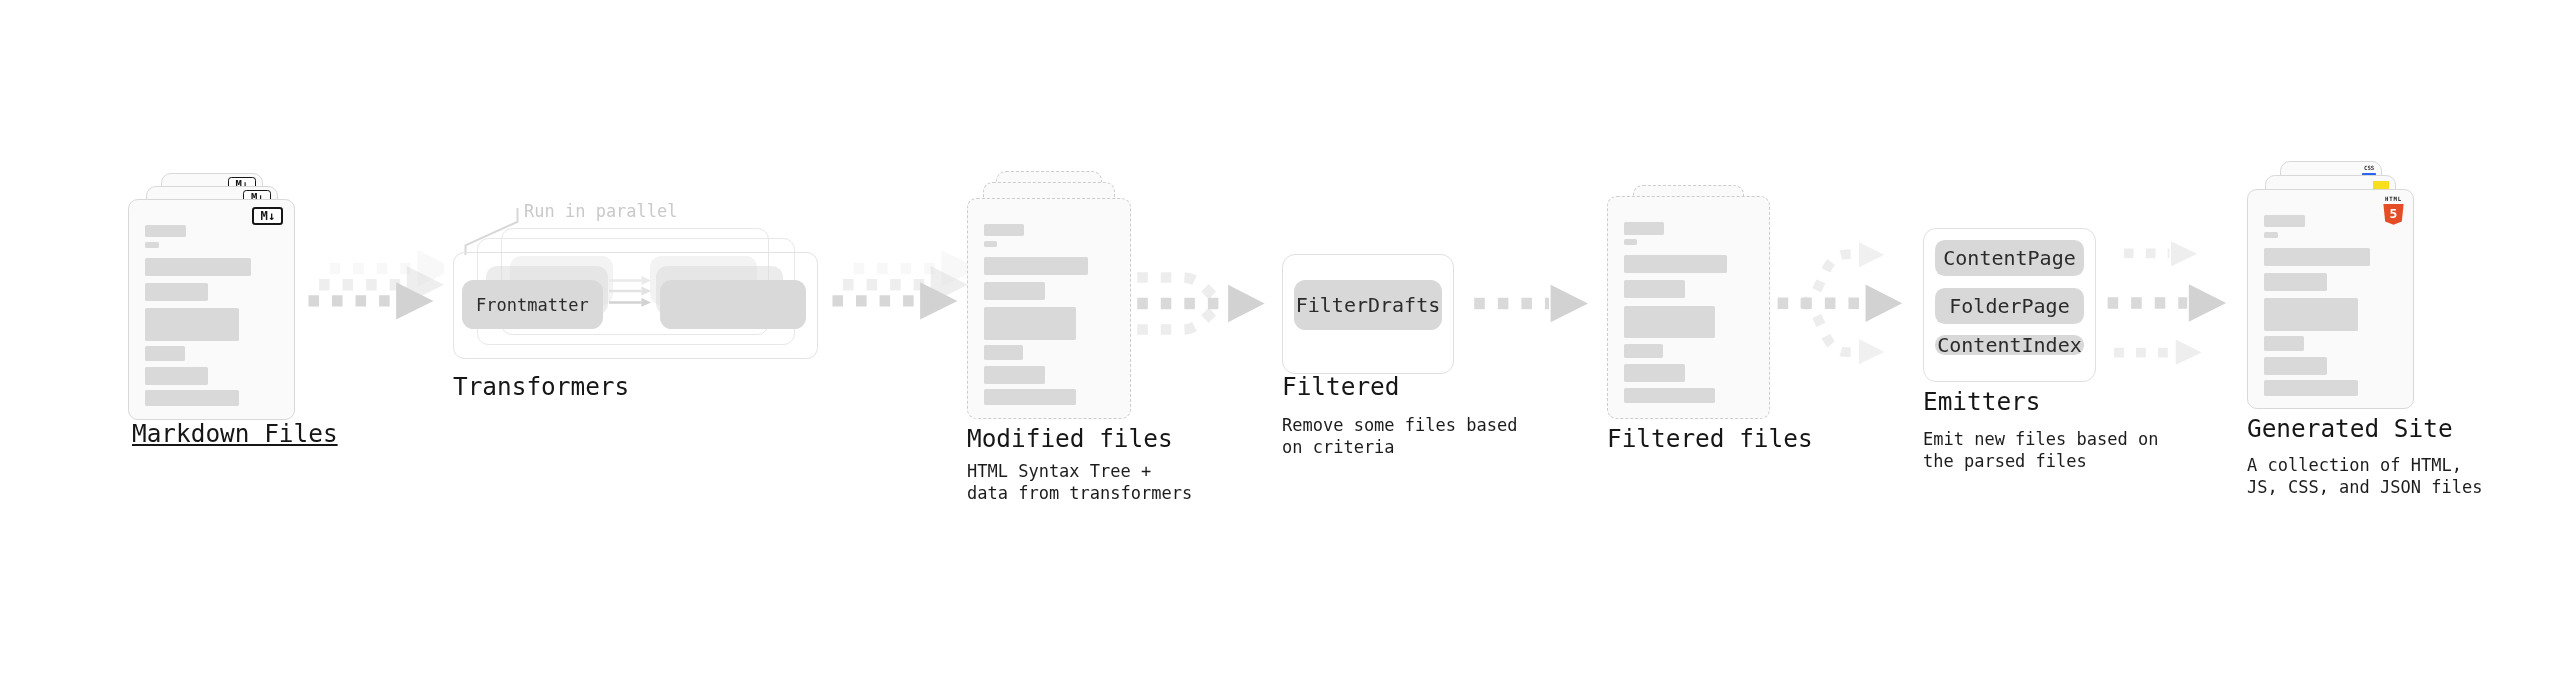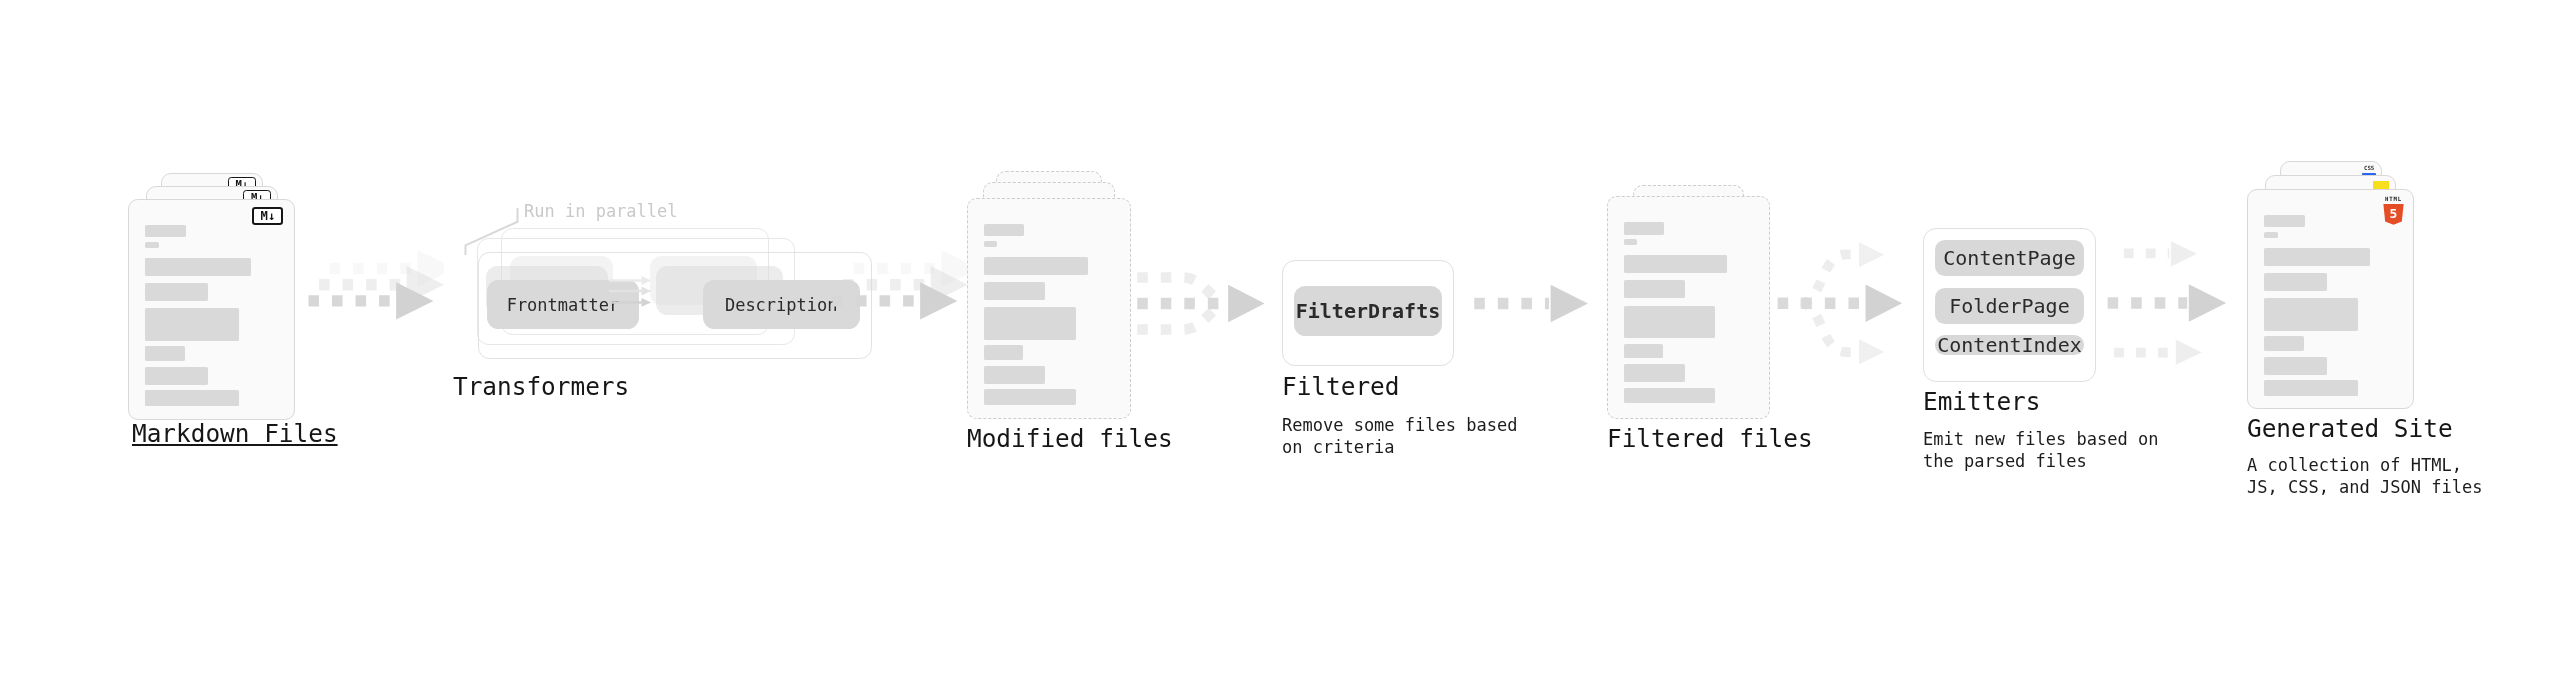--- a/index.html
+++ b/index.html
@@ -111,25 +111,24 @@
   </svg>
 
   <div class="tf-frame back" style="left:501px; top:228px; width:268px; height:107px;">
     <div class="tf-box tf-frontmatter"></div>
     <div class="tf-box tf-description"></div>
   </div>
   <div class="tf-frame mid" style="left:477px; top:238px; width:318px; height:107px;">
     <div class="tf-box tf-frontmatter"></div>
     <div class="tf-box tf-description"></div>
   </div>
-  <div class="tf-frame front" style="left:453px; top:252px; width:394px; height:107px;margin-left:25px;">
+  <div class="tf-frame front" style="left:453px; top:252px; width:365px; height:107px;">
     <div class="tf-box tf-frontmatter"></div>
     <div class="tf-box-label" style="left:8.1px; width:38.7%;">Frontmatter</div>
     <div class="tf-box tf-description"></div>
-    <div class="tf-box-label" style="right:11.4px; width:40%;">Description</div>
   </div>
   <svg class="abs" style="left:609px; top:274px;" width="47" height="39" viewBox="0 0 58 48">
     <line x1="0" y1="8" x2="40" y2="8" stroke="#eaeaea" stroke-width="3"></line>
       <polygon points="40,2.5 40,13.5 52,8" fill="#eaeaea"></polygon>
     <line x1="0" y1="21" x2="40" y2="21" stroke="#e2e2e2" stroke-width="3"></line>
       <polygon points="40,15.5 40,26.5 52,21" fill="#e2e2e2"></polygon>
     <line x1="0" y1="35" x2="40" y2="35" stroke="#d2d2d2" stroke-width="3"></line>
       <polygon points="40,29.5 40,40.5 52,35" fill="#d2d2d2"></polygon>
   </svg>
   <div class="stage-title" style="left:453px; top:374px;">Transformers</div>
@@ -157,29 +156,33 @@
         <div class="bar b3"></div>
         <div class="bar b4"></div>
         <div class="bar b5"></div>
         <div class="bar b6"></div>
         <div class="bar b7"></div>
         <div class="bar b8"></div>
       </div>
     </div>
   </div>
   <div class="stage-title" style="left:967px; top:426px;">Modified files</div>
+  <div class="stage-sub" style="left:967px; top:460px;">
+    <div>HTML Syntax Tree +</div>
+    <div>data from transformers</div>
+  </div>
 
   <svg class="abs" style="left:1134px; top:253px;" width="142" height="101" viewBox="0 0 175 124">
     <path d="M4 30 H60 C86 30 92 56 110 59" fill="none" stroke="#ededed" stroke-width="13" stroke-dasharray="13 16"></path>
     <path d="M4 94 H60 C86 94 92 68 110 65" fill="none" stroke="#ededed" stroke-width="13" stroke-dasharray="13 16"></path>
     <line x1="4" y1="62" x2="114" y2="62" stroke="#d9d9d9" stroke-width="14" stroke-dasharray="13 16"></line>
     <polygon points="116,39 116,85 161,62" fill="#d2d2d2"></polygon>
   </svg>
 
-  <div class="group-box" style="left:1282px; top:260px; width:172px; height:106px;font-weight:bold;">
+  <div class="group-box" style="left:1282px; top:254px; width:172px; height:120px;">
     <div class="pill" style="top:25px; height:50px; border-radius:11.4px;">FilterDrafts</div>
   </div>
   <div class="stage-title" style="left:1282px; top:374px;">Filtered</div>
   <div class="stage-sub" style="left:1282px; top:414px;">
     <div>Remove some files based</div>
     <div>on criteria</div>
   </div>
 
   <svg class="abs" style="left:1471px; top:283px;" width="130" height="41" viewBox="0 0 160 50">
     <line x1="4" y1="25" x2="96" y2="25" stroke="#d9d9d9" stroke-width="14" stroke-dasharray="13 16"></line>

